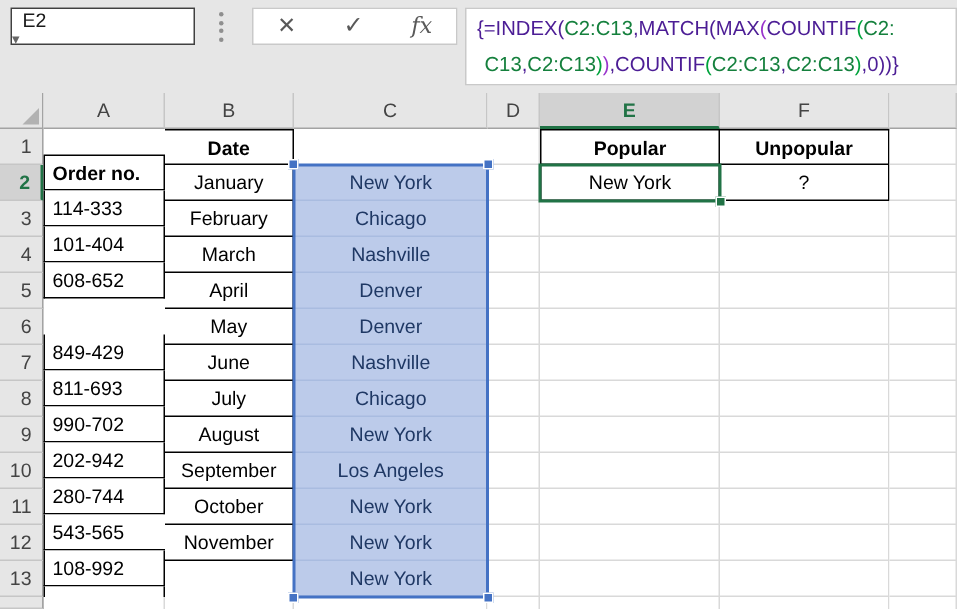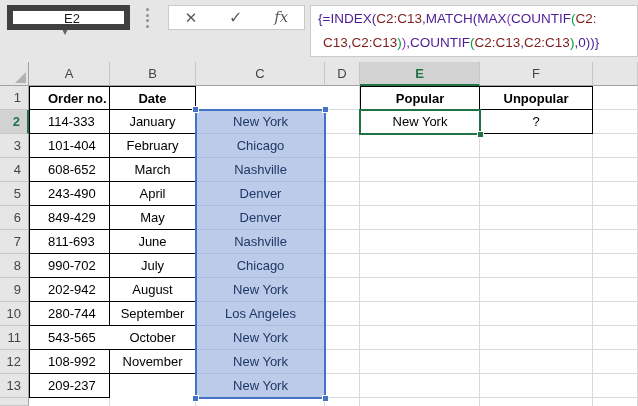--- a/index.html
+++ b/index.html
@@ -4,37 +4,37 @@
 <style>
   html,body{margin:0;padding:0;}
   body{
     width:638px;height:406px;overflow:hidden;position:relative;
     font-family:"Liberation Sans","DejaVu Sans",sans-serif;
     background:#fff;-webkit-font-smoothing:antialiased;
   }
   
   .topbar{position:absolute;left:0;top:0;width:638px;height:62px;background:#E6E6E6;}
   .namebox{position:absolute;left:7px;top:5px;width:123px;height:25px;background:#fff;
-    border:6px solid #404040;box-sizing:border-box;display:flex;align-items:center;flex-direction:column;}
+    border:1px solid #404040;box-sizing:border-box;display:flex;align-items:flex-start;flex-direction:column;}
   .namebox .val{font-size:13px;color:#1a1a1a;padding-left:7px;flex:1;}
   .nb-caret{font-size:10px;color:#666;padding-right:7px;}
   .dots{position:absolute;left:143px;top:8px;width:8px;height:20px;display:flex;
     flex-direction:column;align-items:center;justify-content:space-between;}
   .dots i{width:3px;height:3px;border-radius:50%;background:#8f8f8f;display:block;}
   .btnbox{position:absolute;left:168px;top:5px;width:137px;height:25px;background:#fff;
     border:1px solid #C9C9C9;box-sizing:border-box;display:flex;align-items:center;
     justify-content:space-around;}
   .fbtn{color:#595959;font-size:15px;line-height:1;cursor:default;}
   .fbtn.check{font-size:16px;}
   .fbtn.fx{font-family:"DejaVu Serif",serif;font-style:italic;font-size:15px;color:#595959;}
   .fbox{position:absolute;left:310px;top:5px;width:328px;height:52px;background:#fff;
     border:1px solid #C9C9C9;box-sizing:border-box;padding:1px 3px 0 7px;}
   .fline{font-size:13.5px;line-height:24px;white-space:nowrap;color:#000;}
   .fline.l2{padding-left:5px;}
-  .c-k{color:#4c1d95;} .c-b{color:#7f1d1d;} .c-g{color:#00A33C;} .c-p{color:#9933CC;}
+  .c-k{color:#4c1d95;} .c-b{color:#15803d;} .c-g{color:#00A33C;} .c-p{color:#9933CC;}
   
   .sheet{position:absolute;left:0;top:62px;width:638px;height:344px;background:#fff;}
   .colhdr,.rowhdr,.corner{position:absolute;box-sizing:border-box;background:#E6E6E6;
     font-size:13px;color:#444;display:flex;align-items:center;justify-content:center;}
   .colhdr{border-right:1px solid #C6C6C6;border-bottom:1px solid #A3A3A3;}
   .rowhdr{border-bottom:1px solid #C6C6C6;border-right:1px solid #A3A3A3;
     justify-content:flex-end;padding-right:7px;}
   .corner{border-right:1px solid #A3A3A3;border-bottom:1px solid #A3A3A3;}
   .corner:after{content:"";position:absolute;right:2px;bottom:2px;width:0;height:0;
     border-left:11px solid transparent;border-bottom:11px solid #B2B2B2;}
@@ -42,21 +42,21 @@
   .colhdr.hdr-sel{border-bottom:2px solid #217346;}
   .rowhdr.hdr-sel{border-right:2px solid #217346;}
   .cell{position:absolute;box-sizing:border-box;font-size:13px;color:#000;
     display:flex;align-items:center;justify-content:center;overflow:hidden;
     border-right:1px solid #D9D9D9;border-bottom:1px solid #D9D9D9;background:#fff;}
   .cell.tbl{border-right:1px solid #000;border-bottom:1px solid #000;}
   .cell.bl{border-left:1px solid #000;}
   .cell.bt{border-top:1px solid #000;}
   .cell.sel{background:#BCCBEA;color:#1F3864;border-right:none;
     border-bottom:1px solid #A9BCE0;}
-  .cell.alleft{justify-content:flex-start;padding-left:18px;}
+  .cell.alleft{justify-content:flex-start;padding-left:5px;margin-top:17px;}
   .cell.bold{font-weight:bold;}
   .cell.sliver{border-bottom:none;}
   .overlay{position:absolute;box-sizing:border-box;pointer-events:none;}
   .sel-overlay{border:2px solid #4472C4;}
   .act-overlay{border:2px solid #217346;}
   .hdl{position:absolute;width:5px;height:5px;border:1px solid #fff;pointer-events:auto;}
   .hdl.blue{background:#4472C4;}
   .hdl.green{background:#217346;}
   .hdl.tl{left:-5px;top:-5px;} .hdl.tr{right:-5px;top:-5px;}
   .hdl.bl2{left:-5px;bottom:-5px;} .hdl.br2{right:-5px;bottom:-5px;}
@@ -129,21 +129,20 @@
     <div class="cell" style="left: 360px; top: 72px; width: 120px; height: 24px;"></div>
     <div class="cell" style="left: 480px; top: 72px; width: 113px; height: 24px;"></div>
     <div class="cell" style="left: 593px; top: 72px; width: 45px; height: 24px;"></div>
     <div class="cell tbl bl alleft" style="left: 29px; top: 96px; width: 81px; height: 24px;">608-652</div>
     <div class="cell tbl" style="left: 110px; top: 96px; width: 86px; height: 24px;">March</div>
     <div class="cell sel" style="left: 196px; top: 96px; width: 129px; height: 24px;">Nashville</div>
     <div class="cell" style="left: 325px; top: 96px; width: 35px; height: 24px;"></div>
     <div class="cell" style="left: 360px; top: 96px; width: 120px; height: 24px;"></div>
     <div class="cell" style="left: 480px; top: 96px; width: 113px; height: 24px;"></div>
     <div class="cell" style="left: 593px; top: 96px; width: 45px; height: 24px;"></div>
-    <div class="cell tbl bl alleft" style="left: 29px; top: 120px; width: 81px; height: 24px;">243-490</div>
     <div class="cell tbl" style="left: 110px; top: 120px; width: 86px; height: 24px;">April</div>
     <div class="cell sel" style="left: 196px; top: 120px; width: 129px; height: 24px;">Denver</div>
     <div class="cell" style="left: 325px; top: 120px; width: 35px; height: 24px;"></div>
     <div class="cell" style="left: 360px; top: 120px; width: 120px; height: 24px;"></div>
     <div class="cell" style="left: 480px; top: 120px; width: 113px; height: 24px;"></div>
     <div class="cell" style="left: 593px; top: 120px; width: 45px; height: 24px;"></div>
     <div class="cell tbl bl alleft" style="left: 29px; top: 144px; width: 81px; height: 24px;">849-429</div>
     <div class="cell tbl" style="left: 110px; top: 144px; width: 86px; height: 24px;">May</div>
     <div class="cell sel" style="left: 196px; top: 144px; width: 129px; height: 24px;">Denver</div>
     <div class="cell" style="left: 325px; top: 144px; width: 35px; height: 24px;"></div>

